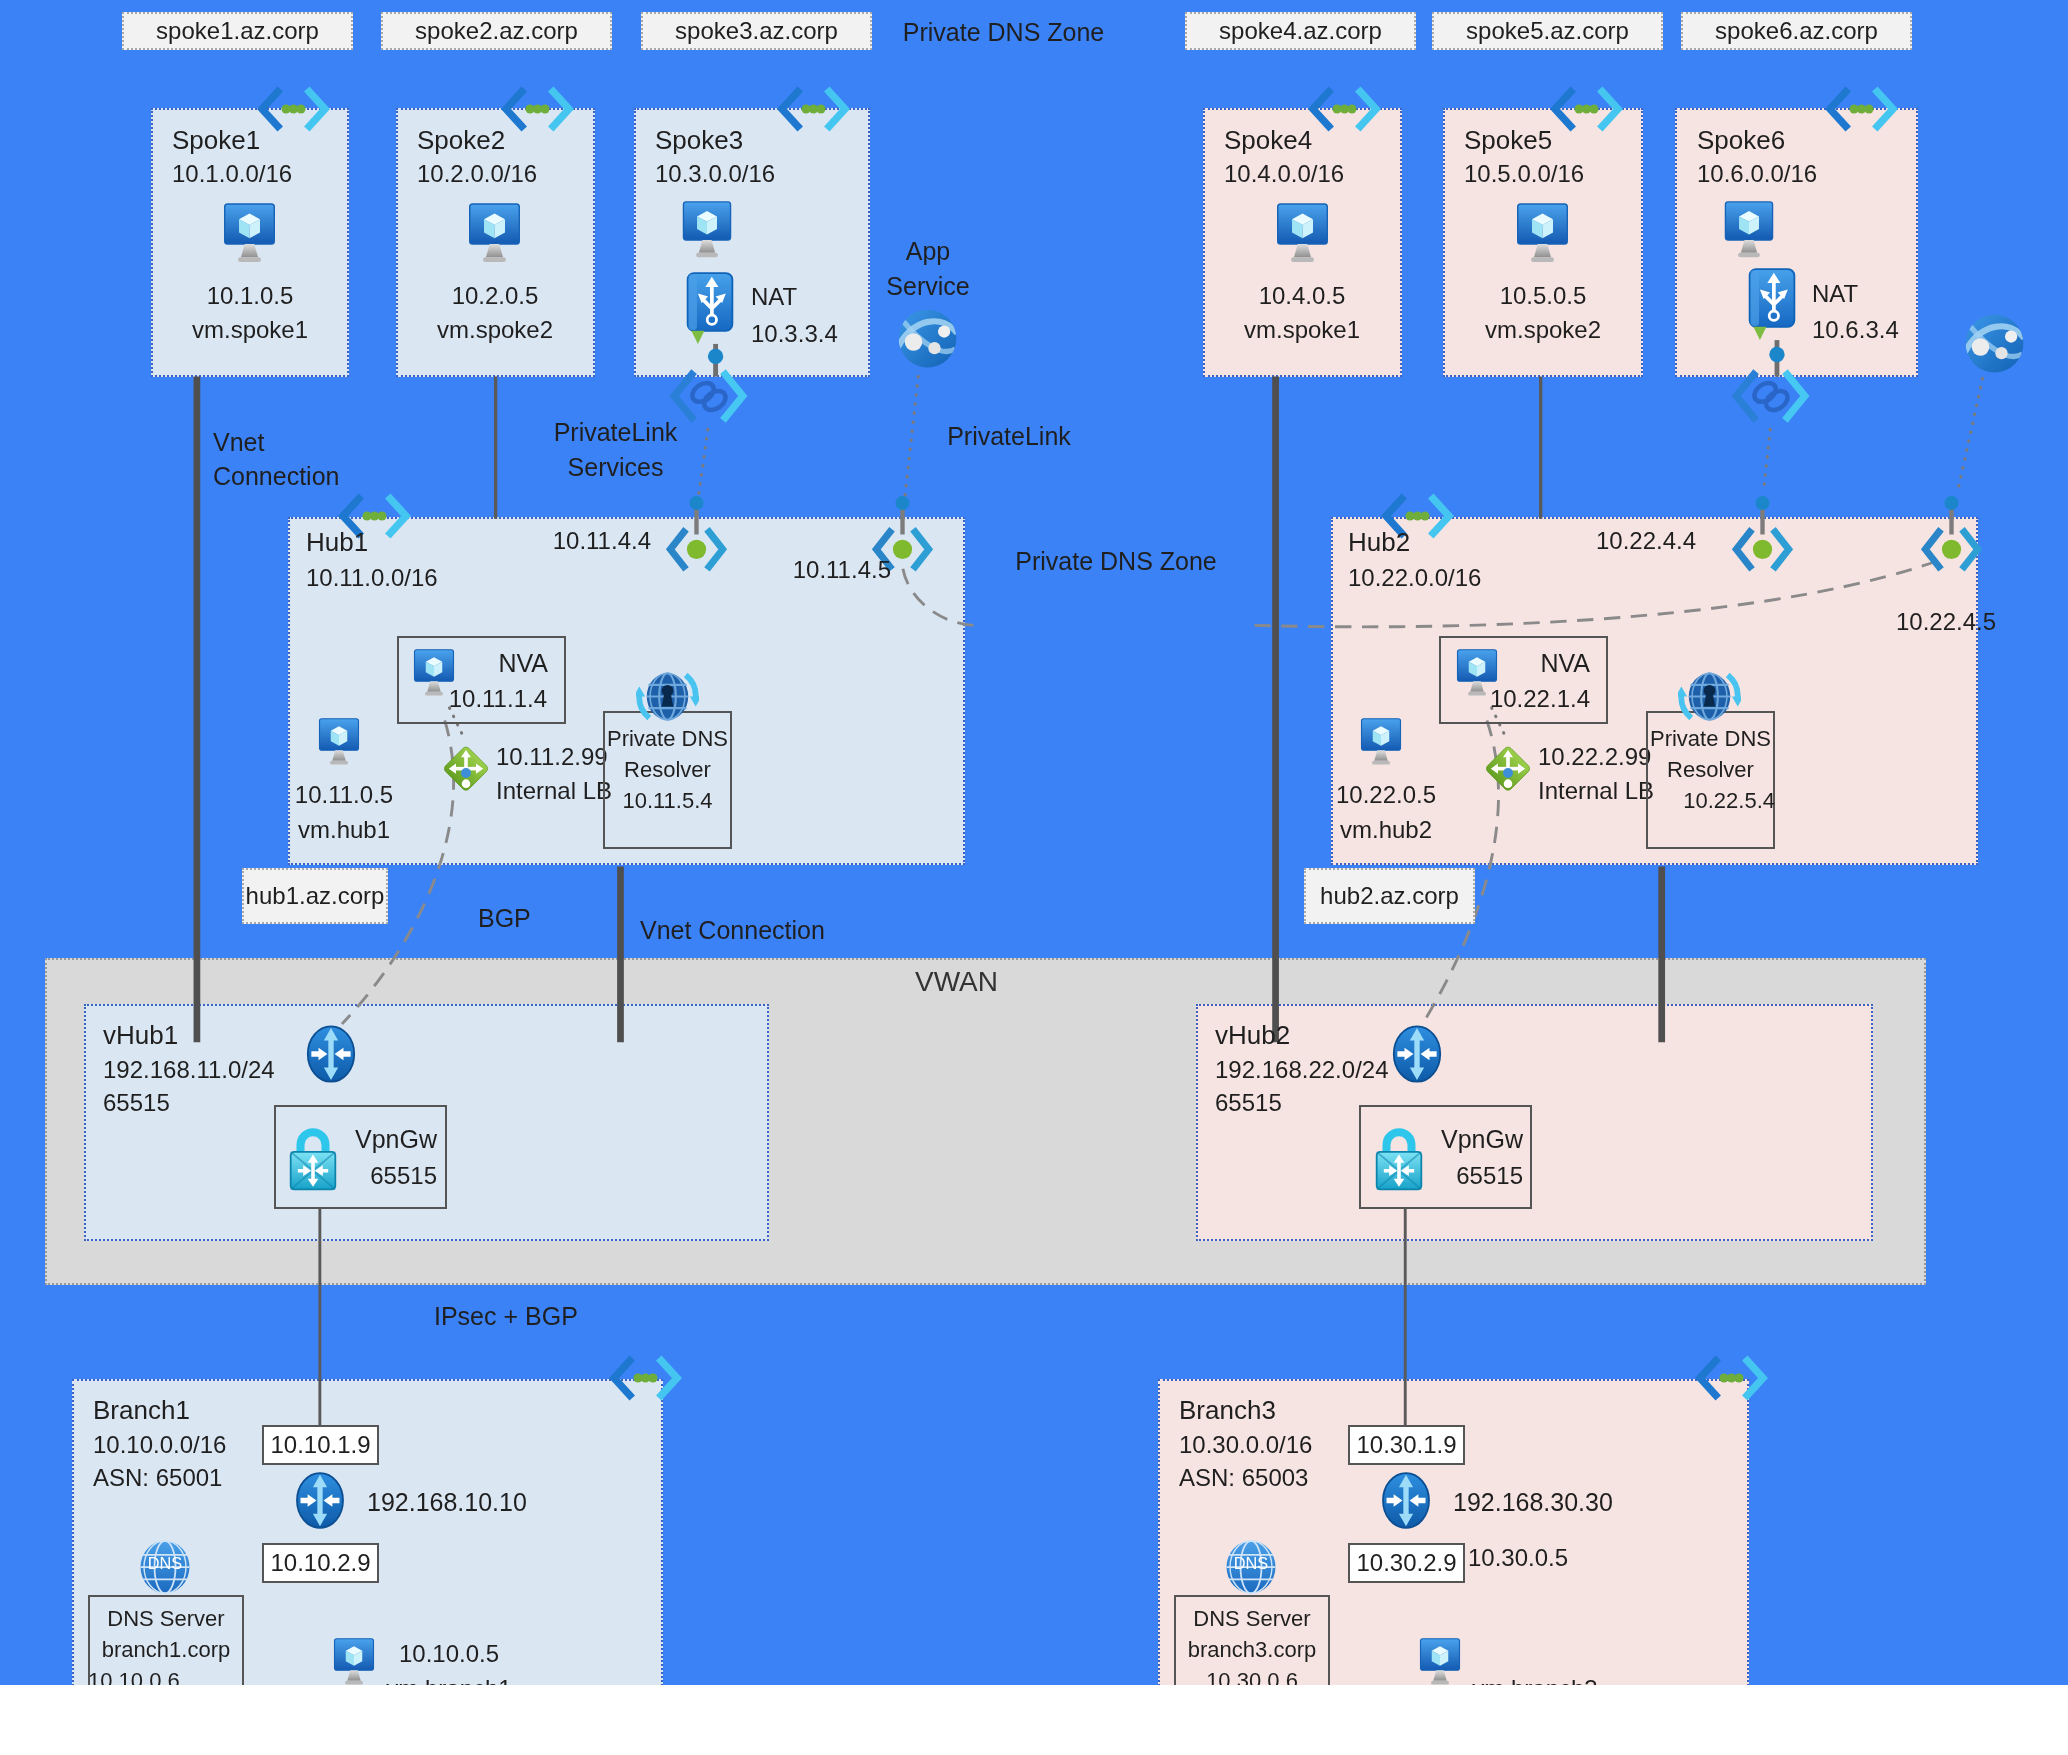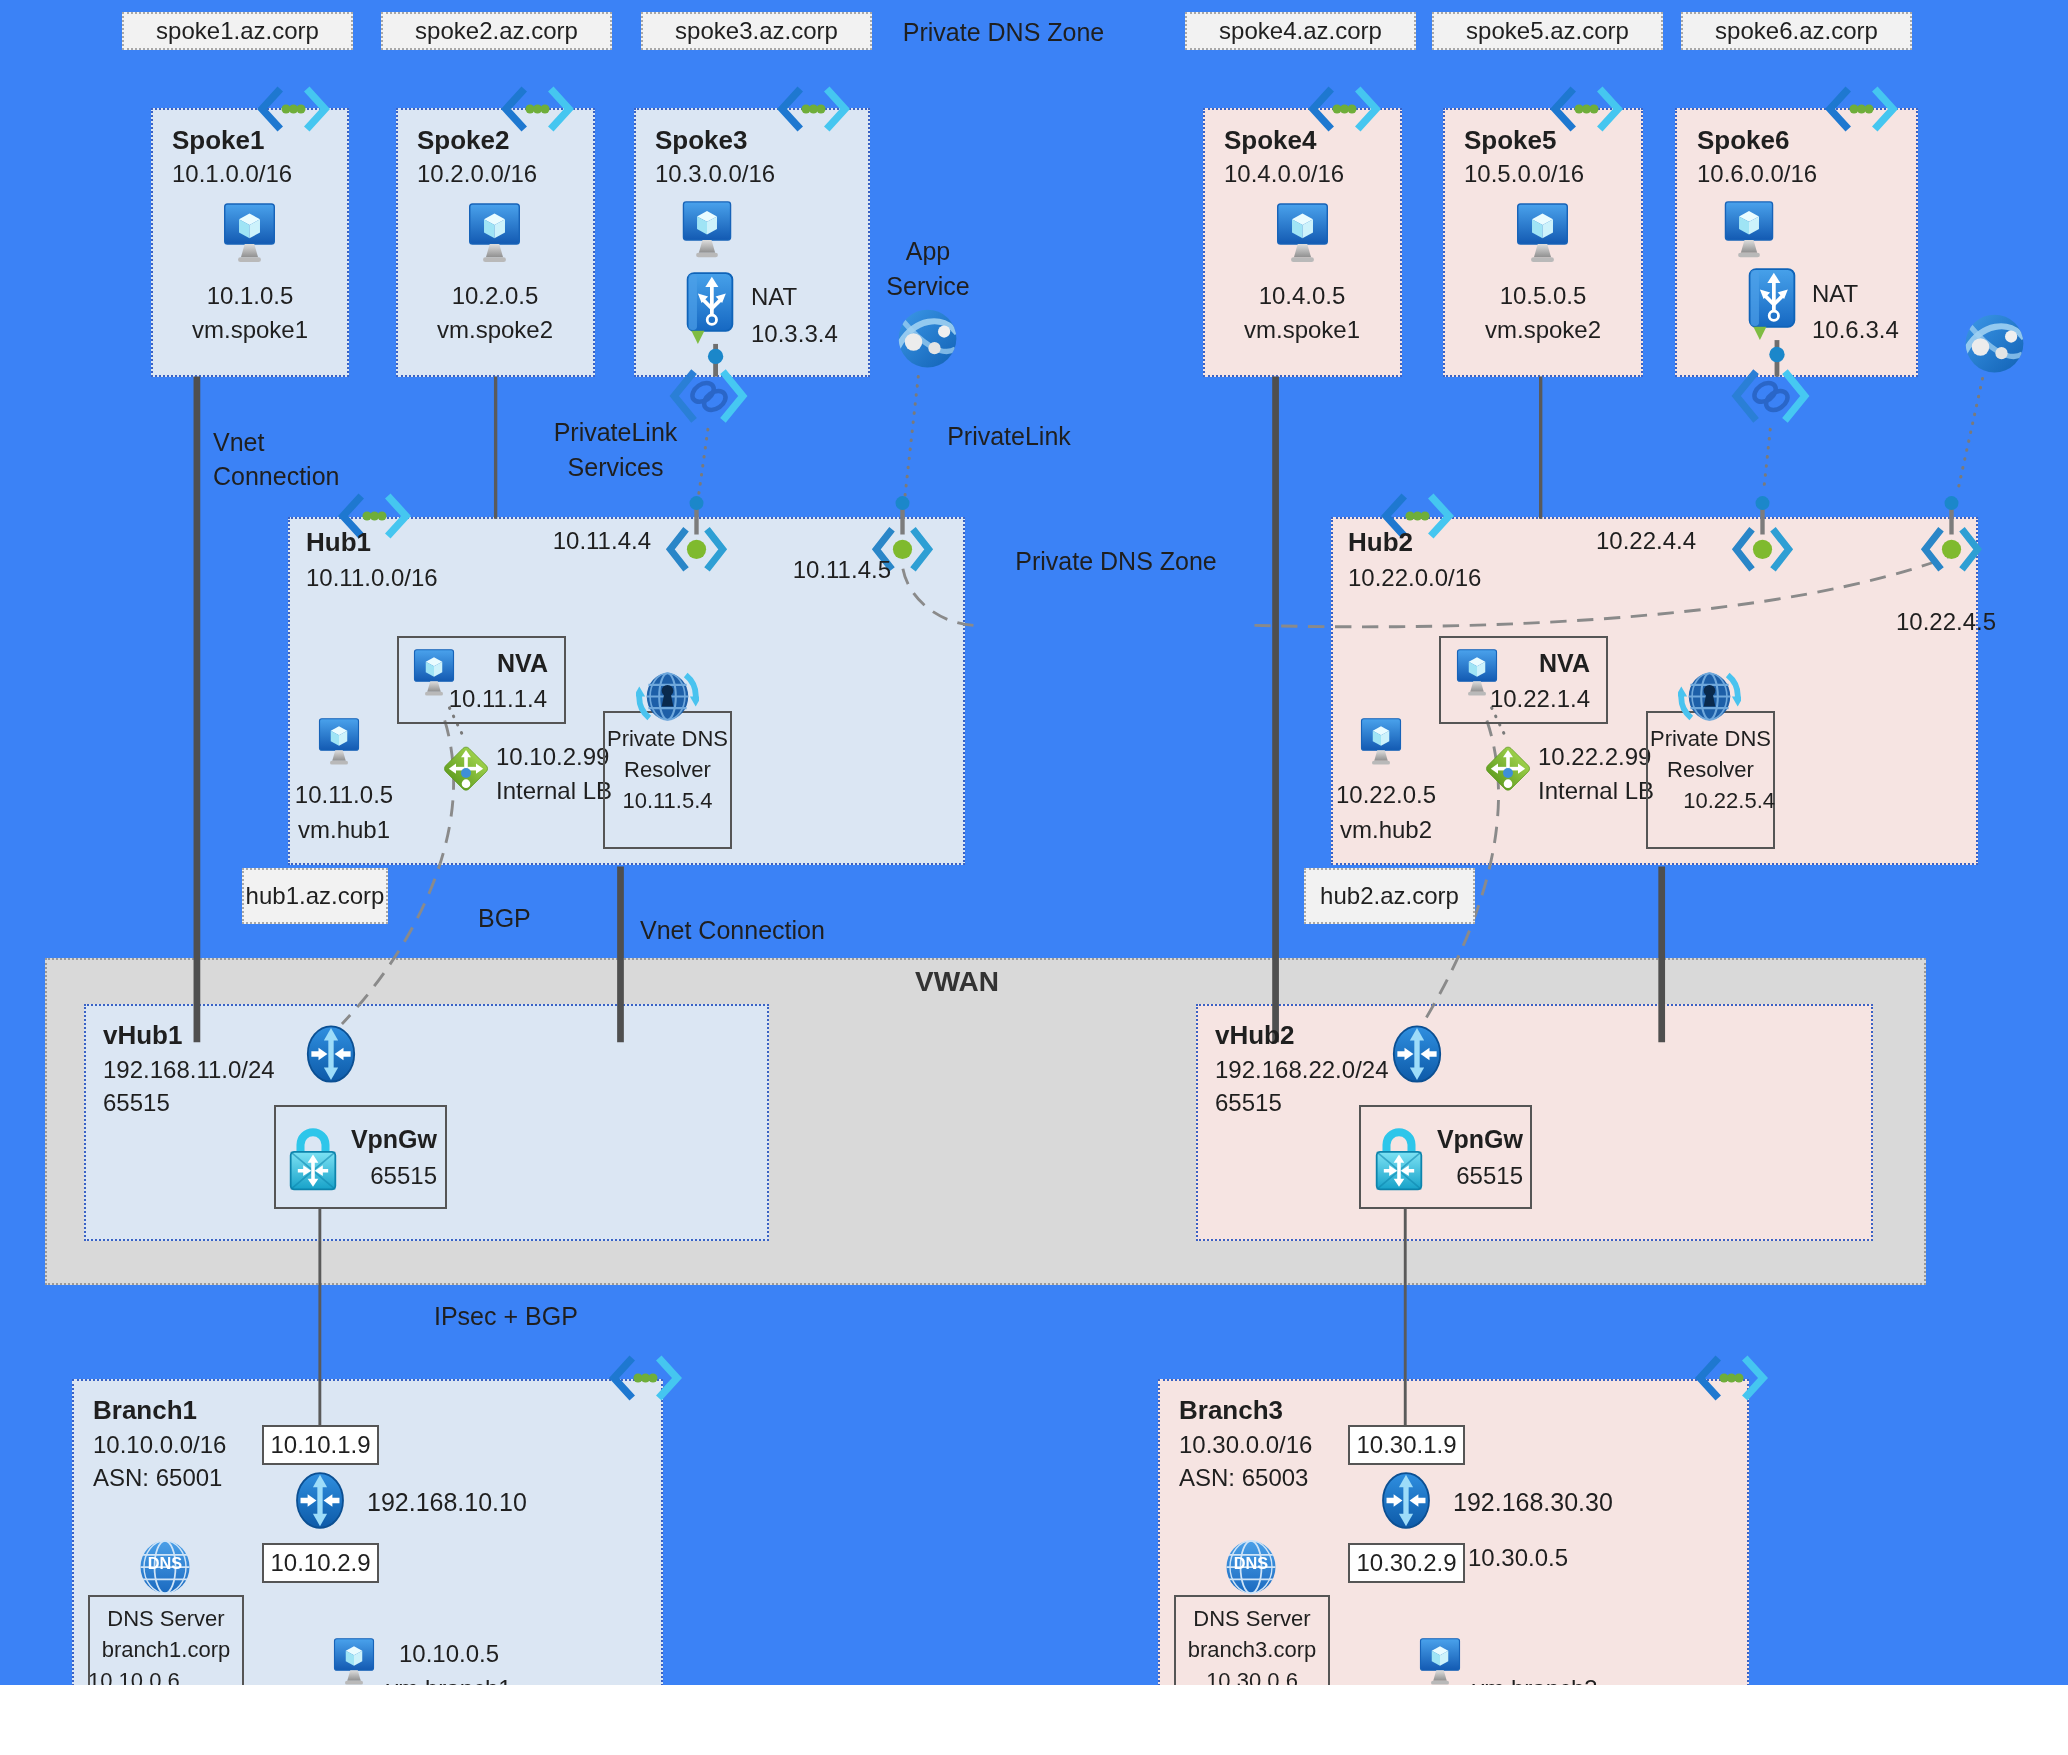--- a/index.html
+++ b/index.html
@@ -5,21 +5,21 @@
   html,body{margin:0;padding:0;background:#fff;}
   #canvas{position:relative;width:2068px;height:1685px;font-family:"Liberation Sans",sans-serif;color:#1f1f1f;overflow:hidden;background:#3b82f6;}
   .box{position:absolute;box-sizing:border-box;}
   .fill-blue{background:#dbe6f3;border:2.9px dotted #3a62c4;}
   .fill-rose{background:#f6e4e2;border:2.9px dotted #3a62c4;}
   .vwan-band{background:#d9d9d9;border:2.9px dotted #999;}
   .zone-label{position:absolute;box-sizing:border-box;background:#f2f2f2;border:2.9px dotted #a8a8a8;display:flex;align-items:center;justify-content:center;font-size:24px;color:#1f1f1f;white-space:nowrap;}
   .sub-box{position:absolute;box-sizing:border-box;border:2.9px solid #555;background:transparent;}
   .ip-box{position:absolute;box-sizing:border-box;border:2.9px solid #555;background:#fff;display:flex;align-items:center;justify-content:center;font-size:24px;white-space:nowrap;}
   .t{position:absolute;font-size:24px;line-height:1.22;white-space:nowrap;}
-  .b{font-weight:bold;}
+  .b{font-weight:normal;}
   .icon{position:absolute;}
   svg.lines{position:absolute;left:0;top:0;z-index:2;}
   .layer1{position:absolute;left:0;top:0;width:100%;height:100%;z-index:1;}
   .layer3{position:absolute;left:0;top:0;width:100%;height:100%;z-index:3;}
 </style>
 </head>
 <body>
 
 <div id="canvas">
 
@@ -368,21 +368,21 @@
   <div class="t b" style="left:452px;top:648px;width:96px;text-align:right;font-size:25px">NVA</div>
   <div class="t" style="left:432px;top:684px;width:115px;text-align:right">10.11.1.4</div>
   <svg class="icon" style="left:315px;top:717px;width:48px;height:50px" viewBox="0 0 50 52" width="48" height="50">
         <use href="#sym-vm"></use>
       </svg>
   <div class="t" style="left:277px;top:780px;width:134px;text-align:center">10.11.0.5</div>
   <div class="t" style="left:277px;top:815px;width:134px;text-align:center">vm.hub1</div>
   <svg class="icon" style="left:443px;top:740px;width:46px;height:63px" viewBox="0 0 48 66" width="46" height="63">
         <use href="#sym-lb"></use>
       </svg>
-  <div class="t" style="left:496px;top:742px">10.10.2.99</div>
+  <div class="t" style="left:496px;top:742px">10.11.2.99</div>
   <div class="t" style="left:496px;top:776px">Internal LB</div>
   <div class="sub-box" style="left:603px;top:711px;width:129px;height:138px"></div>
   <svg class="icon" style="left:636px;top:665px;width:63px;height:63px" viewBox="0 0 66 66" width="63" height="63">
         <use href="#sym-resolver"></use>
       </svg>
   <div class="t" style="left:603px;top:726px;width:129px;text-align:center;font-size:22px">Private DNS</div>
   <div class="t" style="left:603px;top:757px;width:129px;text-align:center;font-size:22px">Resolver</div>
   <div class="t" style="left:603px;top:788px;width:129px;text-align:center;font-size:22px">10.11.5.4</div>
 
   <div class="t" style="left:990px;top:546px;width:252px;text-align:center;font-size:25px">Private DNS Zone</div>

